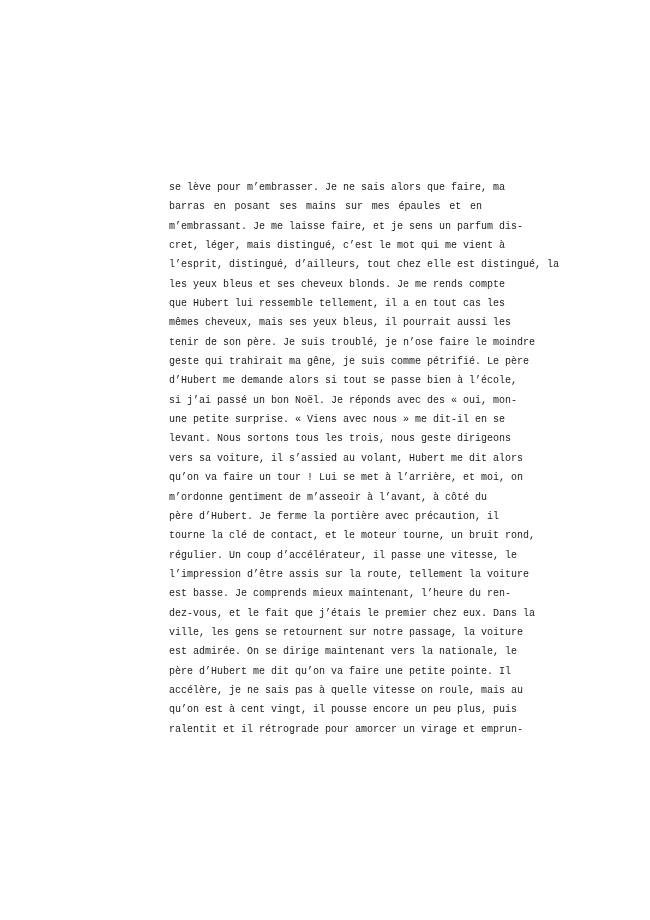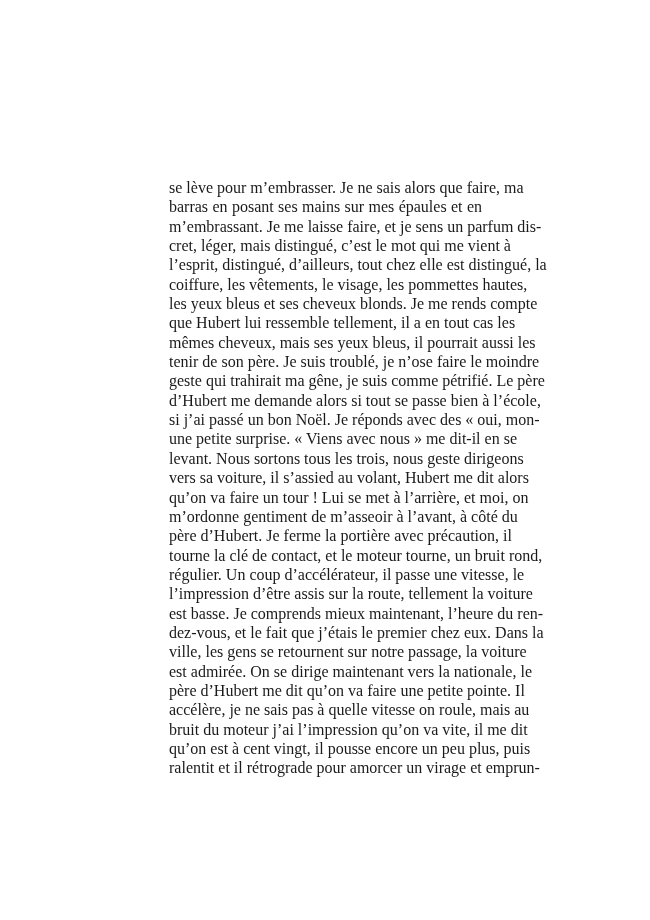--- a/index.html
+++ b/index.html
@@ -1,20 +1,20 @@
 <!DOCTYPE html>
 <html><head>
 <meta charset="utf-8">
 <style>
   html, body { margin: 0; padding: 0; }
   body { width: 650px; height: 920px; background: #ffffff; position: relative; overflow: hidden; }
   .page { position: absolute; left: 0; top: 0; width: 650px; height: 920px; background: #fff; }
   .text-block {
     position: absolute; left: 169px; top: 178px; width: 313px;
-    font-family: Liberation Serif, serif; font-size: 16px; color: #1a1a1a;
+    font-family: Liberation Mono, monospace; font-size: 10px; color: #1a1a1a;
   }
   .line {
     display: block; height: 19.35px; line-height: 19.35px;
     text-align: justify; text-align-last: justify; white-space: nowrap;
     overflow: visible;
   }
   .page-number {
     position: absolute; left: 0; width: 650px; top: 768px; text-align: center;
     font-family: "Liberation Serif", serif; font-size: 14px; color: #1a1a1a;
   }
@@ -22,21 +22,20 @@
 </head>
 <body>
 
 <div class="page">
   <div class="text-block" id="text-block">
       <span class="line">se lève pour m’embrasser. Je ne sais alors que faire, ma</span>
       <span class="line">barras en posant ses mains sur mes épaules et en</span>
       <span class="line">m’embrassant. Je me laisse faire, et je sens un parfum dis-</span>
       <span class="line">cret, léger, mais distingué, c’est le mot qui me vient à</span>
       <span class="line">l’esprit, distingué, d’ailleurs, tout chez elle est distingué, la</span>
-      <span class="line">coiffure, les vêtements, le visage, les pommettes hautes,</span>
       <span class="line">les yeux bleus et ses cheveux blonds. Je me rends compte</span>
       <span class="line">que Hubert lui ressemble tellement, il a en tout cas les</span>
       <span class="line">mêmes cheveux, mais ses yeux bleus, il pourrait aussi les</span>
       <span class="line">tenir de son père. Je suis troublé, je n’ose faire le moindre</span>
       <span class="line">geste qui trahirait ma gêne, je suis comme pétrifié. Le père</span>
       <span class="line">d’Hubert me demande alors si tout se passe bien à l’école,</span>
       <span class="line">si j’ai passé un bon Noël. Je réponds avec des « oui, mon-</span>
       <span class="line">une petite surprise. « Viens avec nous » me dit-il en se</span>
       <span class="line">levant. Nous sortons tous les trois, nous geste dirigeons</span>
       <span class="line">vers sa voiture, il s’assied au volant, Hubert me dit alors</span>
@@ -45,17 +44,16 @@
       <span class="line">père d’Hubert. Je ferme la portière avec précaution, il</span>
       <span class="line">tourne la clé de contact, et le moteur tourne, un bruit rond,</span>
       <span class="line">régulier. Un coup d’accélérateur, il passe une vitesse, le</span>
       <span class="line">l’impression d’être assis sur la route, tellement la voiture</span>
       <span class="line">est basse. Je comprends mieux maintenant, l’heure du ren-</span>
       <span class="line">dez-vous, et le fait que j’étais le premier chez eux. Dans la</span>
       <span class="line">ville, les gens se retournent sur notre passage, la voiture</span>
       <span class="line">est admirée. On se dirige maintenant vers la nationale, le</span>
       <span class="line">père d’Hubert me dit qu’on va faire une petite pointe. Il</span>
       <span class="line">accélère, je ne sais pas à quelle vitesse on roule, mais au</span>
-      <span class="line">bruit du moteur j’ai l’impression qu’on va vite, il me dit</span>
       <span class="line">qu’on est à cent vingt, il pousse encore un peu plus, puis</span>
       <span class="line">ralentit et il rétrograde pour amorcer un virage et emprun-</span>
     </div>
 </div>
 
 </body></html>

